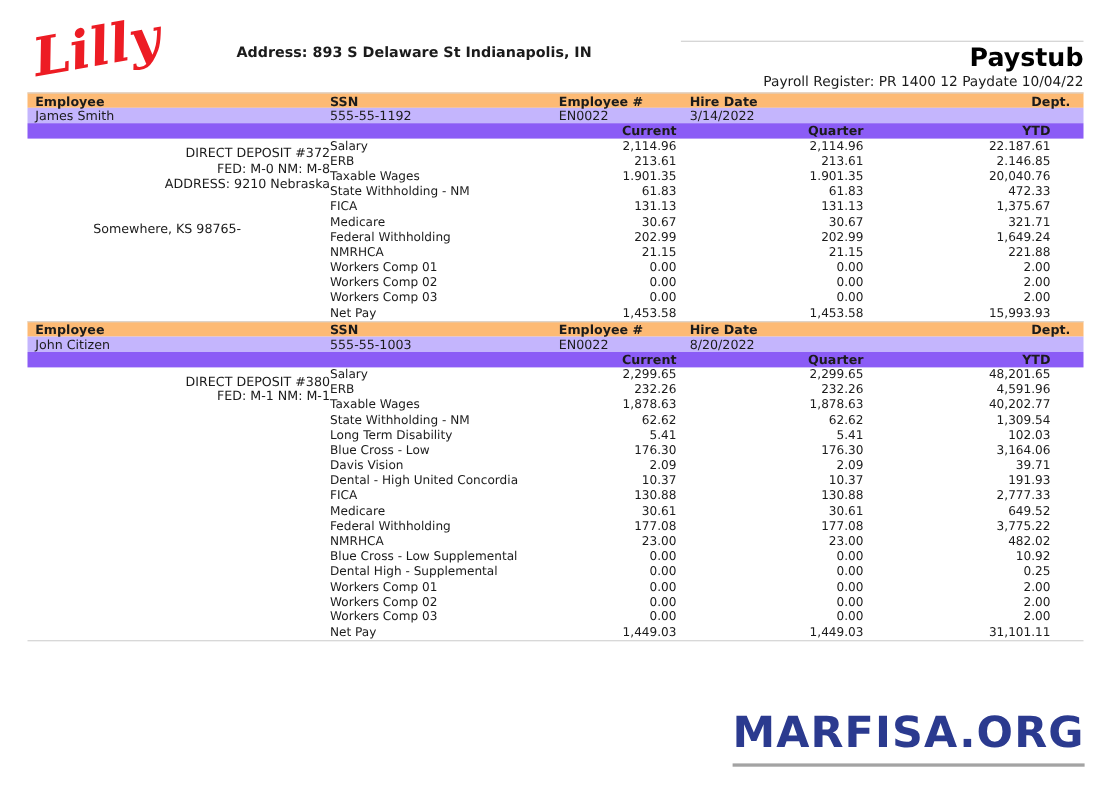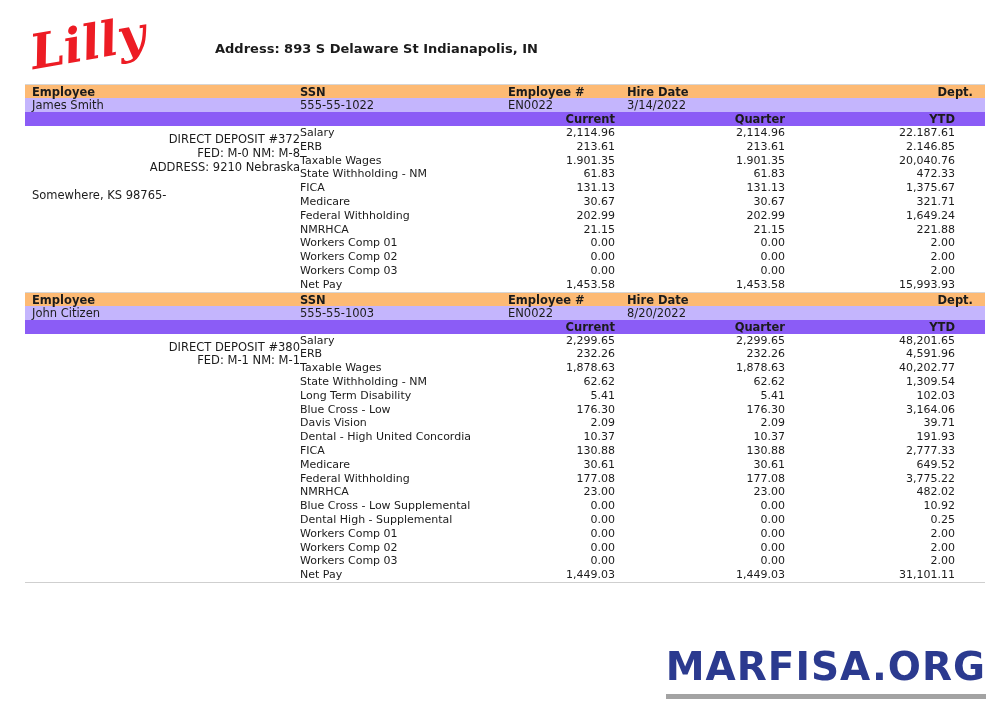--- a/index.html
+++ b/index.html
@@ -24,58 +24,63 @@
   .name-row{display:grid;grid-template-columns:275px 208px 119px 1fr 120px;
             background:#c4b5fd;height:14px;line-height:14px;font-size:11.5px;
             box-sizing:border-box;padding-right:27px;}
   .name-row .c1{padding-left:7px;}
   .sub-row{display:grid;grid-template-columns:275px 205px 110px 170px 170px 30px;
            background:#8b5cf6;height:14px;line-height:14px;font-weight:bold;font-size:11.5px;}
   .sub-row .num{text-align:right;}
   .body{display:flex;}
   .info{width:275px;box-sizing:border-box;padding:7px 0 0 7px;font-size:11.5px;line-height:13.8px;}
   .info-line{white-space:nowrap;text-align:right;}
-  .city-line{margin-top:15px;text-align:left;padding-right:28px;}
+  .city-line{margin-top:28px;text-align:center;padding-right:28px;}
   .rows{flex:1;}
   .pay-row{display:grid;grid-template-columns:205px 110px 170px 170px 30px;
            height:13.8px;line-height:13.8px;font-size:11px;}
   .pay-row .num{text-align:right;}
 
   
   .footer{position:absolute;right:14px;top:645px;}
   .site{display:inline-block;font-size:39px;font-weight:600;letter-spacing:1px;
-        color:#2b3a8f;padding-bottom:5px;border-bottom:5px solid #a3a3a3;line-height:44px;
+        color:#2b3a8f;padding-bottom:5px;border-bottom:3px solid #a3a3a3;line-height:44px;
         text-decoration:none;cursor:pointer;}
 </style>
 </head>
 <body>
 
 <div class="page">
 
   <div class="logo">
     <svg width="140" height="84" viewBox="0 0 140 84">
       <text x="4" y="56" font-family="DejaVu Serif, serif" font-style="italic" font-weight="bold" font-size="48" fill="#ED1C24" transform="rotate(-10 70 42)">Lilly</text>
     </svg>
   </div>
 
   <div class="address">Address: 893 S Delaware St Indianapolis, IN</div>
 
+  <div class="title-block">
+    <div class="title-rule"></div>
+    <div class="page-title">Paystub</div>
+    <div class="register">Payroll Register: PR 1400 12 Paydate 10/04/22</div>
+  </div>
 
   <div class="paytable" id="sections">
   <div>
     <div class="head-row">
       <span class="c1">Employee</span>
       <span>SSN</span>
       <span>Employee #</span>
       <span>Hire Date</span>
       <span class="dept">Dept.</span>
     </div>
     <div class="name-row">
       <span class="c1">James Smith</span>
-      <span>555-55-1022</span>
+      <span>555-55-1192</span>
       <span>EN0022</span>
       <span>3/14/2022</span>
       <span class="dept"></span>
     </div>
     <div class="sub-row">
       <span></span>
       <span></span>
       <span class="num">Current</span>
       <span class="num">Quarter</span>
       <span class="num">YTD</span>

